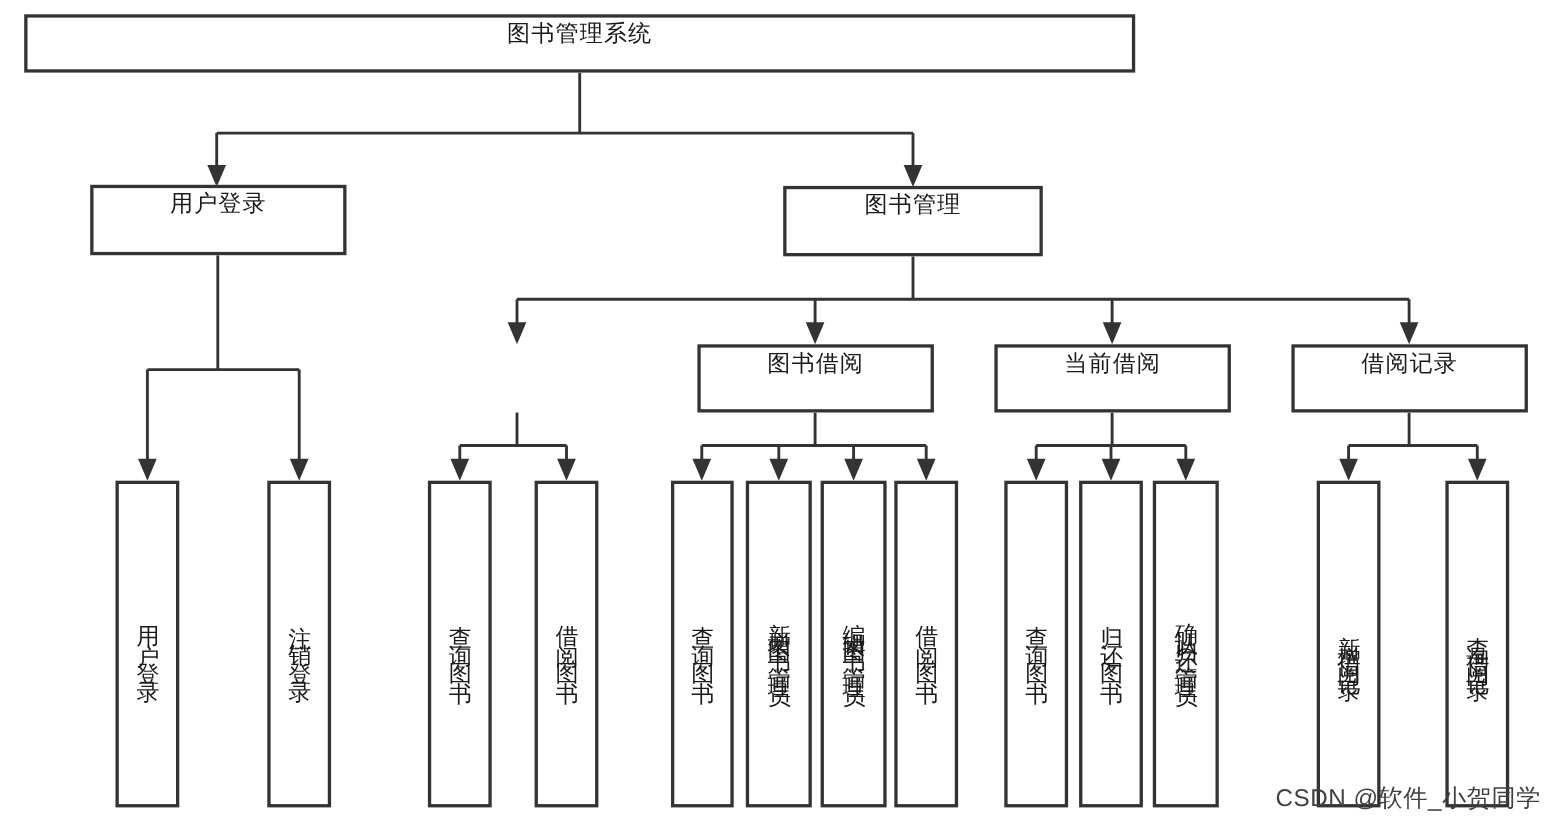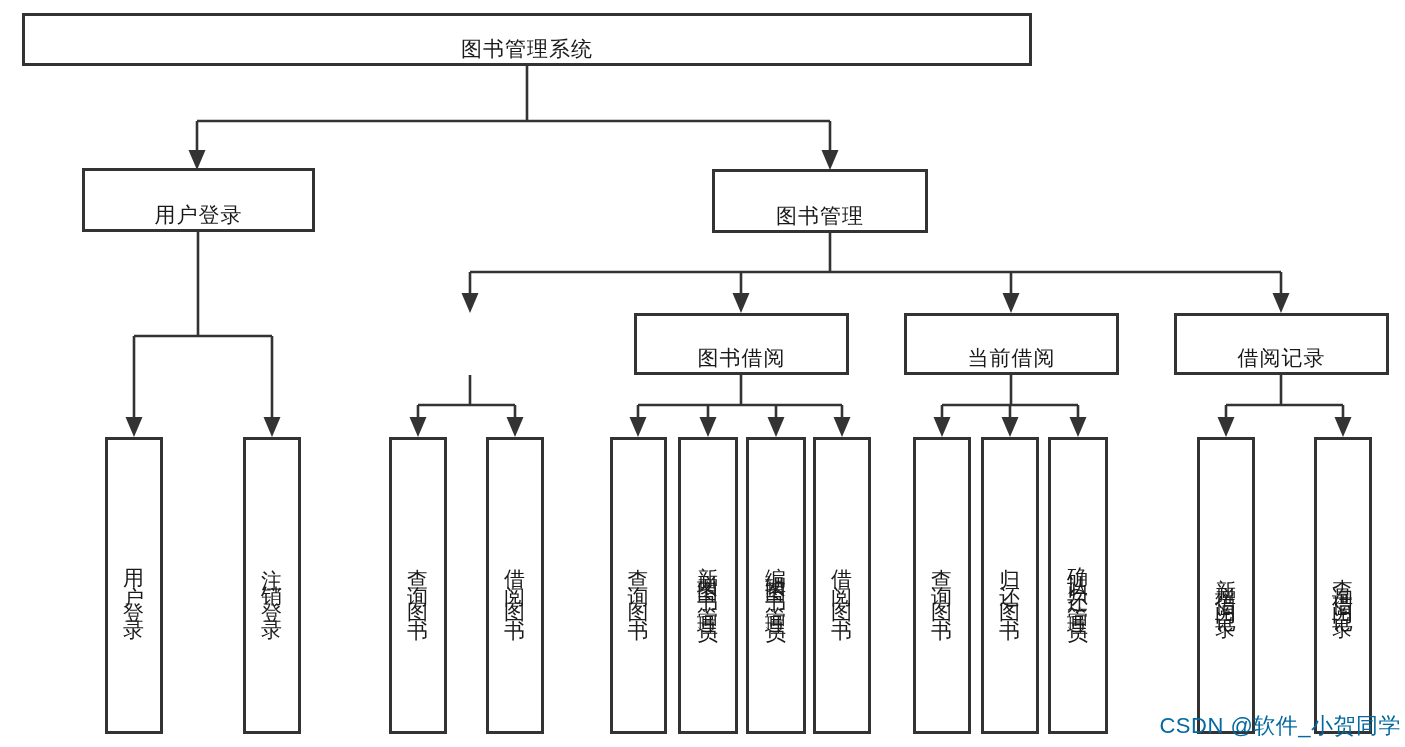--- a/index.html
+++ b/index.html
@@ -11,21 +11,21 @@
     color:#1a1a1a;
     overflow:hidden;
   }
   .wires{position:absolute;left:0;top:0;width:1405px;height:747px;}
   .wires path{stroke:#333333;stroke-width:2.6;fill:none;}
   .wires polygon{fill:#333333;stroke:none;}
   .node{
     position:absolute;
     border:3px solid #333333;
     background:#ffffff;
-    display:flex;align-items:flex-end;justify-content:center;
+    display:flex;align-items:flex-start;justify-content:center;
     box-sizing:border-box;
     font-size:21px;
     letter-spacing:1px;
     white-space:nowrap;
   }
   .leaf{
     position:absolute;
     border:3px solid #333333;
     background:#ffffff;
     display:flex;align-items:center;justify-content:center;
@@ -104,21 +104,21 @@
     </g>
   </svg>
 
   <div class="node" style="left:22px;top:13px;width:1010px;height:53px;">
     <span>图书管理系统</span>
   </div>
 
   <div class="node" style="left:82px;top:168px;width:233px;height:64px;">
     <span>用户登录</span>
   </div>
-  <div class="node" style="left:712px;top:169px;width:216px;height:64px;">
+  <div class="node" style="left:712px;top:169px;width:236px;height:64px;">
     <span>图书管理</span>
   </div>
 
   <div class="node" style="left:634px;top:313px;width:215px;height:62px;">
     <span>图书借阅</span>
   </div>
   <div class="node" style="left:904px;top:313px;width:215px;height:62px;">
     <span>当前借阅</span>
   </div>
   <div class="node" style="left:1174px;top:313px;width:215px;height:62px;">
@@ -162,15 +162,15 @@
     <span class="vt sp-norm">确认归还（管理员）</span>
   </div>
 
   <div class="leaf" style="left:1197px;top:437px;width:58px;height:297px;">
     <span class="vt sp-norm">新增借阅记录</span>
   </div>
   <div class="leaf" style="left:1314px;top:437px;width:58px;height:297px;">
     <span class="vt sp-norm">查询借阅记录</span>
   </div>
 
-  <div class="watermark" style="color:#0369a1;margin-top:24px;">CSDN @软件_小贺同学</div>
+  <div class="watermark" style="color:#404040;margin-top:24px;">CSDN @软件_小贺同学</div>
 
 </div>
 
 </body></html>

